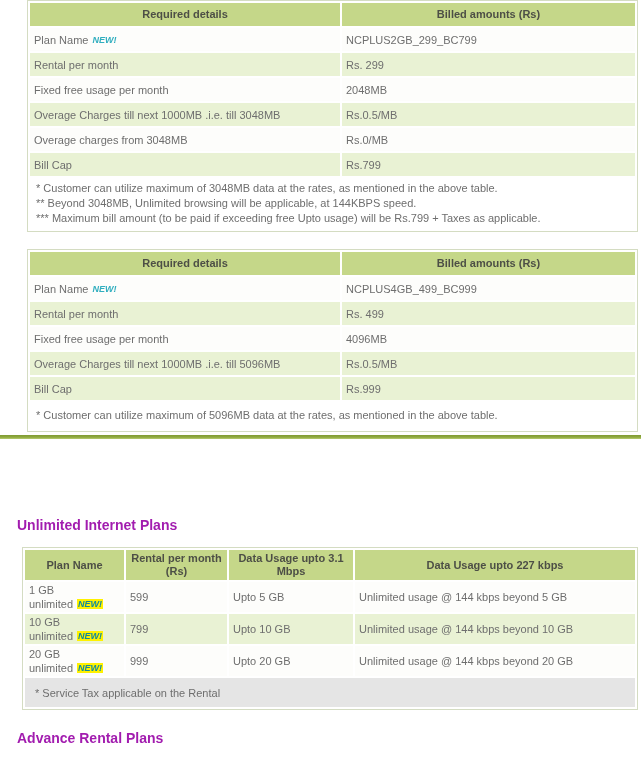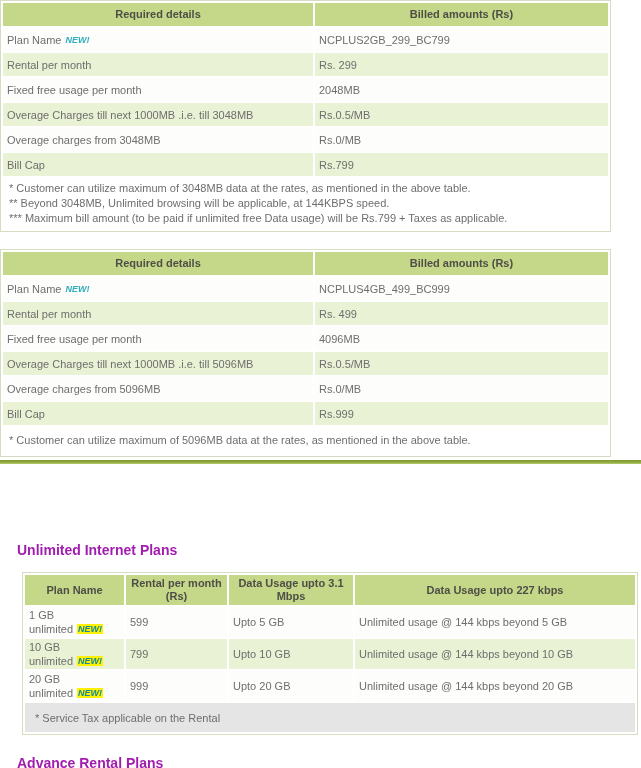--- a/index.html
+++ b/index.html
@@ -10,21 +10,21 @@
   }
   
   table{border-collapse:separate;border-spacing:2px;background:#ffffff;
         border:1px solid #d4dcc2;}
   th{background:#c5d789;color:#4d4f46;font-size:11px;font-weight:bold;
      text-align:center;padding:2px 3px;line-height:13px;}
   td{font-size:11px;color:#6e6e6e;padding:1px 4px;line-height:14px;}
   tr.rw td{background:#fdfdfb;}
   tr.rg td{background:#e9f2d4;}
   
-  .detail-wrap{width:611px;}
+  .detail-wrap{margin-left:27px;width:611px;}
   .detail-wrap.second{margin-top:17px;}
   table.detail{width:611px;table-layout:fixed;}
   table.detail th{height:19px;}
   table.detail td{height:21px;}
   table.detail col.c1{width:310px;}
   table.detail col.c2{width:293px;}
   td.fnote{background:#ffffff;text-align:left;padding:3px 6px;line-height:15px;height:auto;}
   
   .new{font-size:9px;font-weight:bold;font-style:italic;color:#31aebf;
        margin-left:4px;letter-spacing:0px;vertical-align:1px;}
@@ -82,21 +82,21 @@
       <td>Rs.0/MB</td>
     </tr>
     <tr class="rg">
       <td>Bill Cap</td>
       <td>Rs.799</td>
     </tr>
     <tr>
       <td class="fnote" colspan="2">
         <div>* Customer can utilize maximum of 3048MB data at the rates, as mentioned in the above table.</div>
         <div>** Beyond 3048MB, Unlimited browsing will be applicable, at 144KBPS speed.</div>
-        <div>*** Maximum bill amount (to be paid if unlimited free Data usage) will be Rs.799 + Taxes as applicable.</div>
+        <div>*** Maximum bill amount (to be paid if exceeding free Upto usage) will be Rs.799 + Taxes as applicable.</div>
       </td>
     </tr>
   </tbody>
     </table>
 </div>
 
 <div class="detail-wrap second">
   <table class="detail">
     <colgroup>
         <col class="c1">
@@ -115,24 +115,20 @@
       <td>Rental per month</td>
       <td>Rs. 499</td>
     </tr>
     <tr class="rw">
       <td>Fixed free usage per month</td>
       <td>4096MB</td>
     </tr>
     <tr class="rg">
       <td>Overage Charges till next 1000MB .i.e. till 5096MB</td>
       <td>Rs.0.5/MB</td>
-    </tr>
-    <tr class="rw">
-      <td>Overage charges from 5096MB</td>
-      <td>Rs.0/MB</td>
     </tr>
     <tr class="rg">
       <td>Bill Cap</td>
       <td>Rs.999</td>
     </tr>
     <tr>
       <td class="fnote" colspan="2">
         <div>* Customer can utilize maximum of 5096MB data at the rates, as mentioned in the above table.</div>
       </td>
     </tr>

